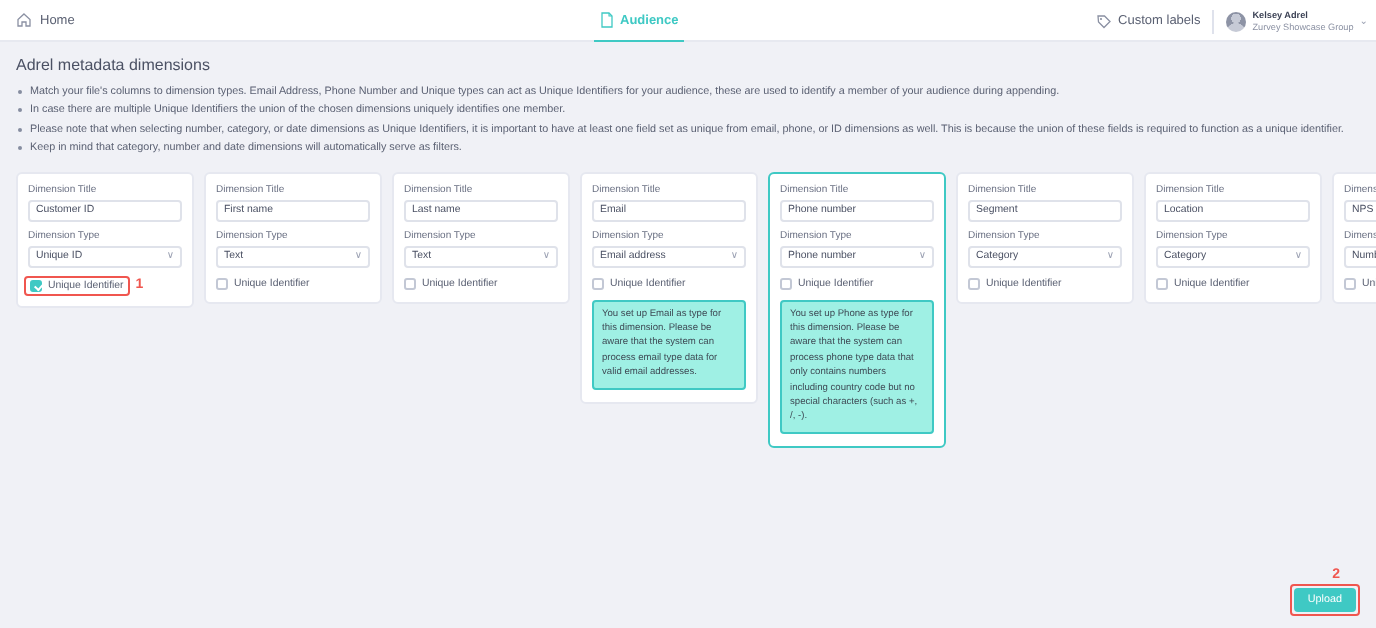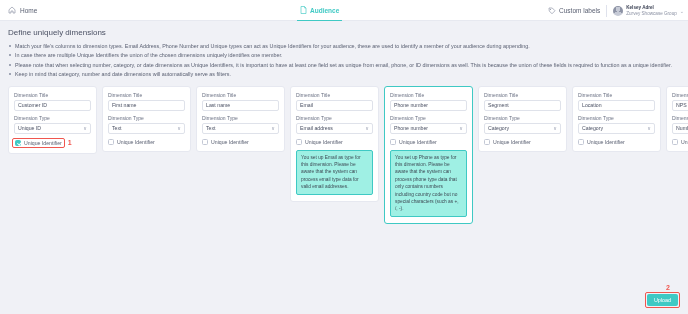--- a/index.html
+++ b/index.html
@@ -225,21 +225,21 @@
       <div class="user-lines">
         <span class="user-name">Kelsey Adrel</span>
         <span class="user-org">Zurvey Showcase Group</span>
       </div>
       <span class="caret-down">⌄</span>
     </div>
   </div>
 </div>
 
 <div class="content">
-  <div class="page-title">Define uniquely dimensions</div>
+  <div class="page-title">Adrel metadata dimensions</div>
 
   <ul class="bullets">
     <li>Match your file's columns to dimension types. Email Address, Phone Number and Unique types can act as Unique Identifiers for your audience, these are used to identify a member of your audience during appending.</li>
     <li>In case there are multiple Unique Identifiers the union of the chosen dimensions uniquely identifies one member.</li>
     <li>Please note that when selecting number, category, or date dimensions as Unique Identifiers, it is important to have at least one field set as unique from email, phone, or ID dimensions as well. This is because the union of these fields is required to function as a unique identifier.</li>
     <li>Keep in mind that category, number and date dimensions will automatically serve as filters.</li>
   </ul>
 
   <div class="cards-strip" id="cards-strip">
       <div class="card">

